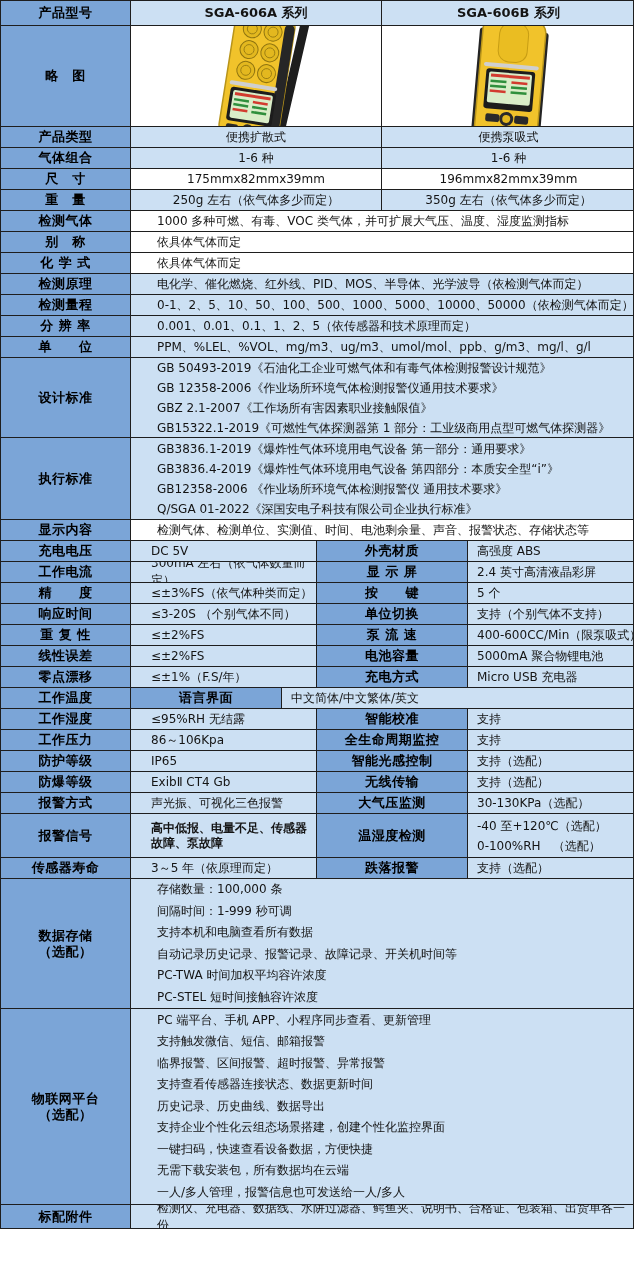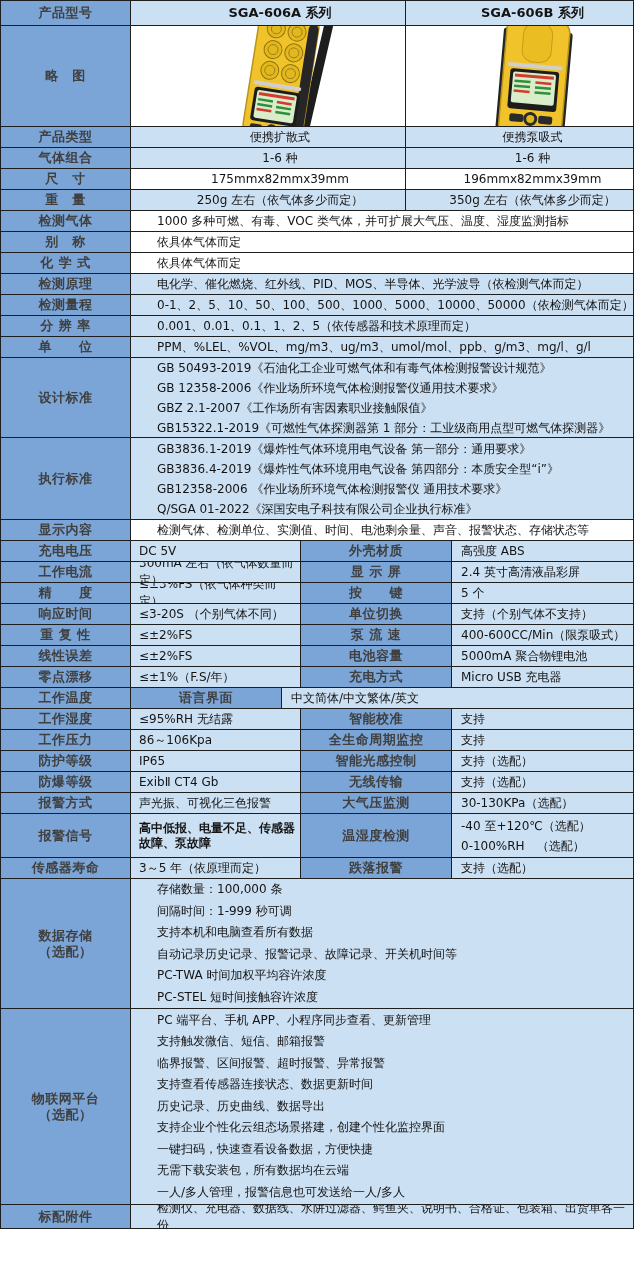--- a/index.html
+++ b/index.html
@@ -10,28 +10,28 @@
     --txt:#141414;
   }
   html,body{margin:0;padding:0;background:#fff;}
   body{font-family:"DejaVu Sans","Liberation Sans",sans-serif;color:var(--txt);}
   .tbl{width:634px;border:1px solid var(--bd);box-sizing:border-box;overflow:hidden;}
   .r{display:flex;border-bottom:1px solid var(--bd);box-sizing:border-box;}
   .r:last-child{border-bottom:none;}
   .c{box-sizing:border-box;border-right:1px solid var(--bd);display:flex;align-items:center;overflow:hidden;}
   .c:last-child{border-right:none;}
   .head{background:var(--hd);font-weight:bold;justify-content:center;text-align:center;
-        font-size:13px;color:#404040;letter-spacing:0.5px;flex-direction:column;line-height:16px;}
+        font-size:13px;color:#000000;letter-spacing:0.5px;flex-direction:column;line-height:16px;}
   .bg-b{background:var(--rowb);}
   .bg-w{background:var(--roww);}
   .c1{width:130px;flex:none;}
-  .ca{width:251px;flex:none;justify-content:center;text-align:right;margin-left:24px;}
+  .ca{width:251px;flex:none;justify-content:center;text-align:right;}
   .cb{width:253px;flex:none;justify-content:center;text-align:center;}
   .cfull{width:504px;flex:none;padding-left:26px;}
-  .q1{width:170px;flex:none;padding-left:8px;}
+  .q1{width:186px;flex:none;padding-left:20px;}
   .qh{width:151px;flex:none;}
   .q2{width:205px;flex:none;padding-left:9px;}
   .val{font-size:12px;}
   .b{font-weight:bold;font-size:13px;}
   .h1r{height:25px;}
   .sk{height:101px;}
   .hs{height:21px;}
   .h2l{height:44px;}
   .std{height:80px;}
   .std2{height:82px;}

